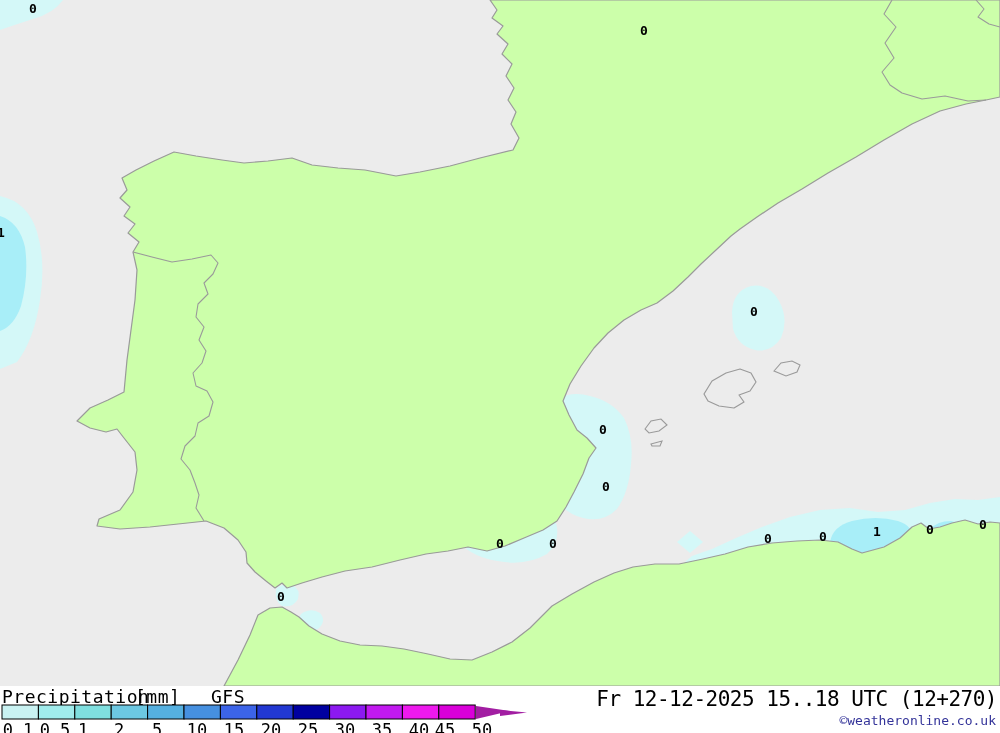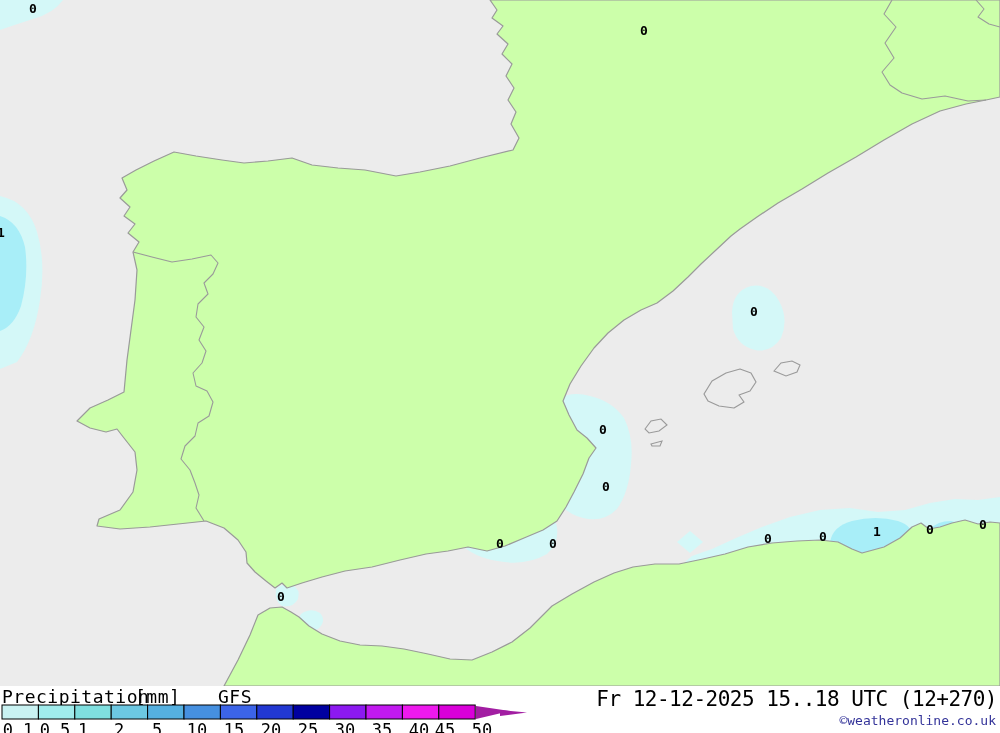--- a/index.html
+++ b/index.html
@@ -148,21 +148,21 @@
         <span class="map-label" style="left: 823px; top: 536px;">0</span>
         <span class="map-label" style="left: 877px; top: 531px;">1</span>
         <span class="map-label" style="left: 930px; top: 529px;">0</span>
         <span class="map-label" style="left: 983px; top: 524px;">0</span>
       </div>
   </div>
 
   <div id="footer">
     <span class="legend-title-part" style="left:2px">Precipitation</span>
     <span class="legend-title-part" style="left:135px">[mm]</span>
-    <span class="legend-title-part" style="left:218px">GFS</span>
+    <span class="legend-title-part" style="left:211px">GFS</span>
 
     <svg id="colorbar" width="540" height="47" viewBox="0 0 540 47">
       <g id="colorbar-segments">
           <rect x="2" y="19" width="36.4" height="14" fill="#c9f2f2" stroke="#000" stroke-width="1"></rect>
           <rect x="38.4" y="19" width="36.4" height="14" fill="#a0ecec" stroke="#000" stroke-width="1"></rect>
           <rect x="74.8" y="19" width="36.4" height="14" fill="#7fdfdf" stroke="#000" stroke-width="1"></rect>
           <rect x="111.19999999999999" y="19" width="36.4" height="14" fill="#6cc8e2" stroke="#000" stroke-width="1"></rect>
           <rect x="147.6" y="19" width="36.4" height="14" fill="#55b0e0" stroke="#000" stroke-width="1"></rect>
           <rect x="184" y="19" width="36.4" height="14" fill="#4690e0" stroke="#000" stroke-width="1"></rect>
           <rect x="220.39999999999998" y="19" width="36.4" height="14" fill="#3c64e8" stroke="#000" stroke-width="1"></rect>

